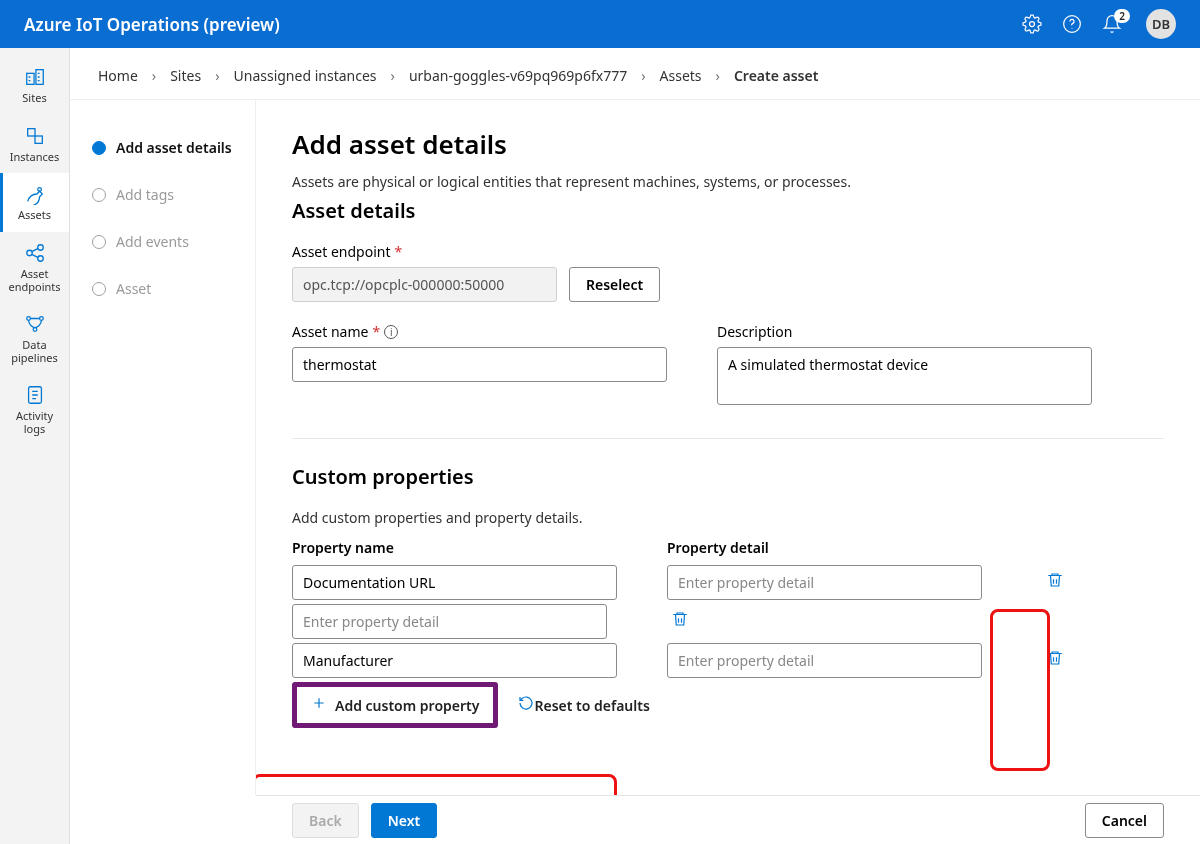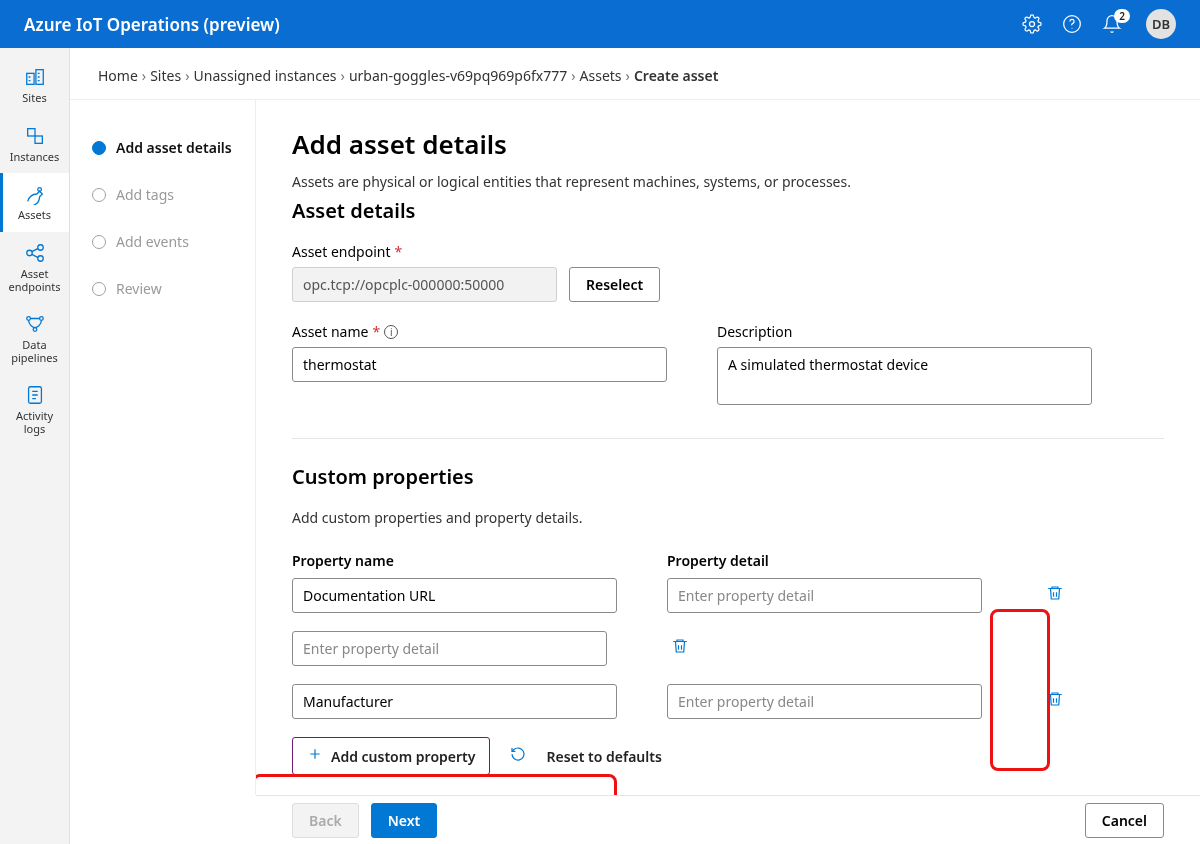--- a/index.html
+++ b/index.html
@@ -16,21 +16,21 @@
 
     
     .layout { display: flex; height: calc(100% - 48px); }
     .leftnav { width: 70px; background: #f3f3f3; border-right: 1px solid #e0e0e0; display: flex; flex-direction: column; padding-top: 8px; }
     .leftnav-item { display: flex; flex-direction: column; align-items: center; justify-content: center; padding: 10px 4px; font-size: 11px; color: #333; cursor: pointer; gap: 4px; text-align: center; line-height: 1.15; }
     .leftnav-item.active { background: #fff; border-left: 3px solid #0078d4; padding-left: 1px; }
     .leftnav-item svg { width: 22px; height: 22px; stroke: #0078d4; fill: none; stroke-width: 1.4; }
 
     
     .page { flex: 1; display: flex; flex-direction: column; background: #fff; }
-    .breadcrumb { padding: 18px 28px 14px; font-size: 14px; color: #333; display: flex; flex-wrap: wrap; gap: 4px; align-items: center; border-bottom: 1px solid #eee; background: #fff; }
+    .breadcrumb { padding: 18px 28px 14px; font-size: 14px; color: #333; display: flex; flex-wrap: wrap; gap: 14px; align-items: center; border-bottom: 1px solid #eee; background: #fff; }
     .breadcrumb a { color: #333; text-decoration: none; cursor: pointer; }
     .breadcrumb .sep { color: #777; }
     .breadcrumb .current { font-weight: 600; }
 
     .content-wrap { flex: 1; display: flex; overflow: hidden; }
 
     
     .wizard { width: 186px; border-right: 1px solid #eee; padding: 24px 0 0 16px; }
     .wiz-step { display: flex; align-items: center; gap: 10px; padding: 14px 6px; font-size: 14px; cursor: pointer; }
     .wiz-circle { width: 14px; height: 14px; border-radius: 50%; border: 1.5px solid #a0a0a0; display: block; }
@@ -59,28 +59,28 @@
     .col { flex: 0 0 375px; }
     .col.wide { flex: 0 0 375px; }
     textarea.txt { border: 1px solid #8a8a8a; border-radius: 3px; padding: 7px 10px; font-size: 14px; width: 100%; height: 58px; resize: none; font-family: inherit; }
 
     hr.sep { border: none; border-top: 1px solid #e7e7e7; margin: 4px 0 24px; }
 
     
     .prop-head { display: flex; gap: 50px; margin-bottom: 8px; }
     .prop-head > div { font-size: 14px; font-weight: 600; }
     .prop-head > div:first-child { flex: 0 0 325px; }
-    .prop-row { display: flex; gap: 50px; align-items: center; margin-bottom: 18px; position: relative; }
+    .prop-row { display: flex; gap: 50px; align-items: center; margin-bottom: 4px; position: relative; }
     .prop-row input { flex: 0 0 325px; }
     .prop-row .trash { margin-left: 14px; cursor: pointer; }
     .trash svg { width: 18px; height: 18px; stroke: #0078d4; fill: none; stroke-width: 1.6; }
 
     .prop-actions { display: flex; gap: 20px; align-items: center; }
-    .link-btn { border: 1px solid #701a75; background: #fff; border-radius: 3px; padding: 8px 14px; font-size: 14px; font-weight: 600; color: #222; cursor: pointer; display: inline-flex; align-items: center; gap: 8px; }
-    .inline-link { font-size: 14px; font-weight: 600; color: #222; cursor: pointer; display: inline-flex; align-items: center; gap: 20px; }
+    .link-btn { border: 5px solid #701a75; background: #fff; border-radius: 3px; padding: 8px 14px; font-size: 14px; font-weight: 600; color: #222; cursor: pointer; display: inline-flex; align-items: center; gap: 8px; }
+    .inline-link { font-size: 14px; font-weight: 600; color: #222; cursor: pointer; display: inline-flex; align-items: center; gap: 0; }
     .plus-icon svg, .reset-icon svg { width: 16px; height: 16px; stroke: #0078d4; fill: none; stroke-width: 1.8; }
 
     
     .callout { position: absolute; border: 3px solid #e11; border-radius: 8px; pointer-events: none; }
 
     
     .footer { height: 49px; border-top: 1px solid #e5e5e5; display: flex; align-items: center; padding: 0 36px; gap: 12px; margin-left: 186px; }
     .footer .spacer { flex: 1; }
   </style>
 </head>
@@ -190,21 +190,21 @@
         <div class="wiz-step">
           <span class="wiz-circle"></span>
           <span>Add tags</span>
         </div>
         <div class="wiz-step">
           <span class="wiz-circle"></span>
           <span>Add events</span>
         </div>
         <div class="wiz-step">
           <span class="wiz-circle"></span>
-          <span>Review</span>
+          <span>Asset</span>
         </div>
       </div>
 
       <div class="form-area" style="position:relative;">
         <h1 class="page-title">Add asset details</h1>
         <p class="subtitle">Assets are physical or logical entities that represent machines, systems, or processes.</p>
 
         <h2 class="section-h">Asset details</h2>
 
         <div class="field-label">
@@ -227,21 +227,21 @@
           </div>
           <div class="col wide">
             <div class="field-label">Description</div>
             <textarea class="txt" style="">A simulated thermostat device</textarea>
           </div>
         </div>
 
         <hr class="sep">
 
         <h2 class="section-h">Custom properties</h2>
-        <p class="subtitle" style="margin-bottom:24px;">Add custom properties and property details.</p>
+        <p class="subtitle" style="margin-bottom:11px;">Add custom properties and property details.</p>
 
         <div class="prop-head">
           <div>Property name</div>
           <div>Property detail</div>
         </div>
 
         <div class="prop-row">
           <input class="txt" value="Documentation URL" style="">
           <input class="txt" style="flex: 0 0 315px;" placeholder="Enter property detail">
           <span class="trash"><svg viewBox="0 0 24 24">

